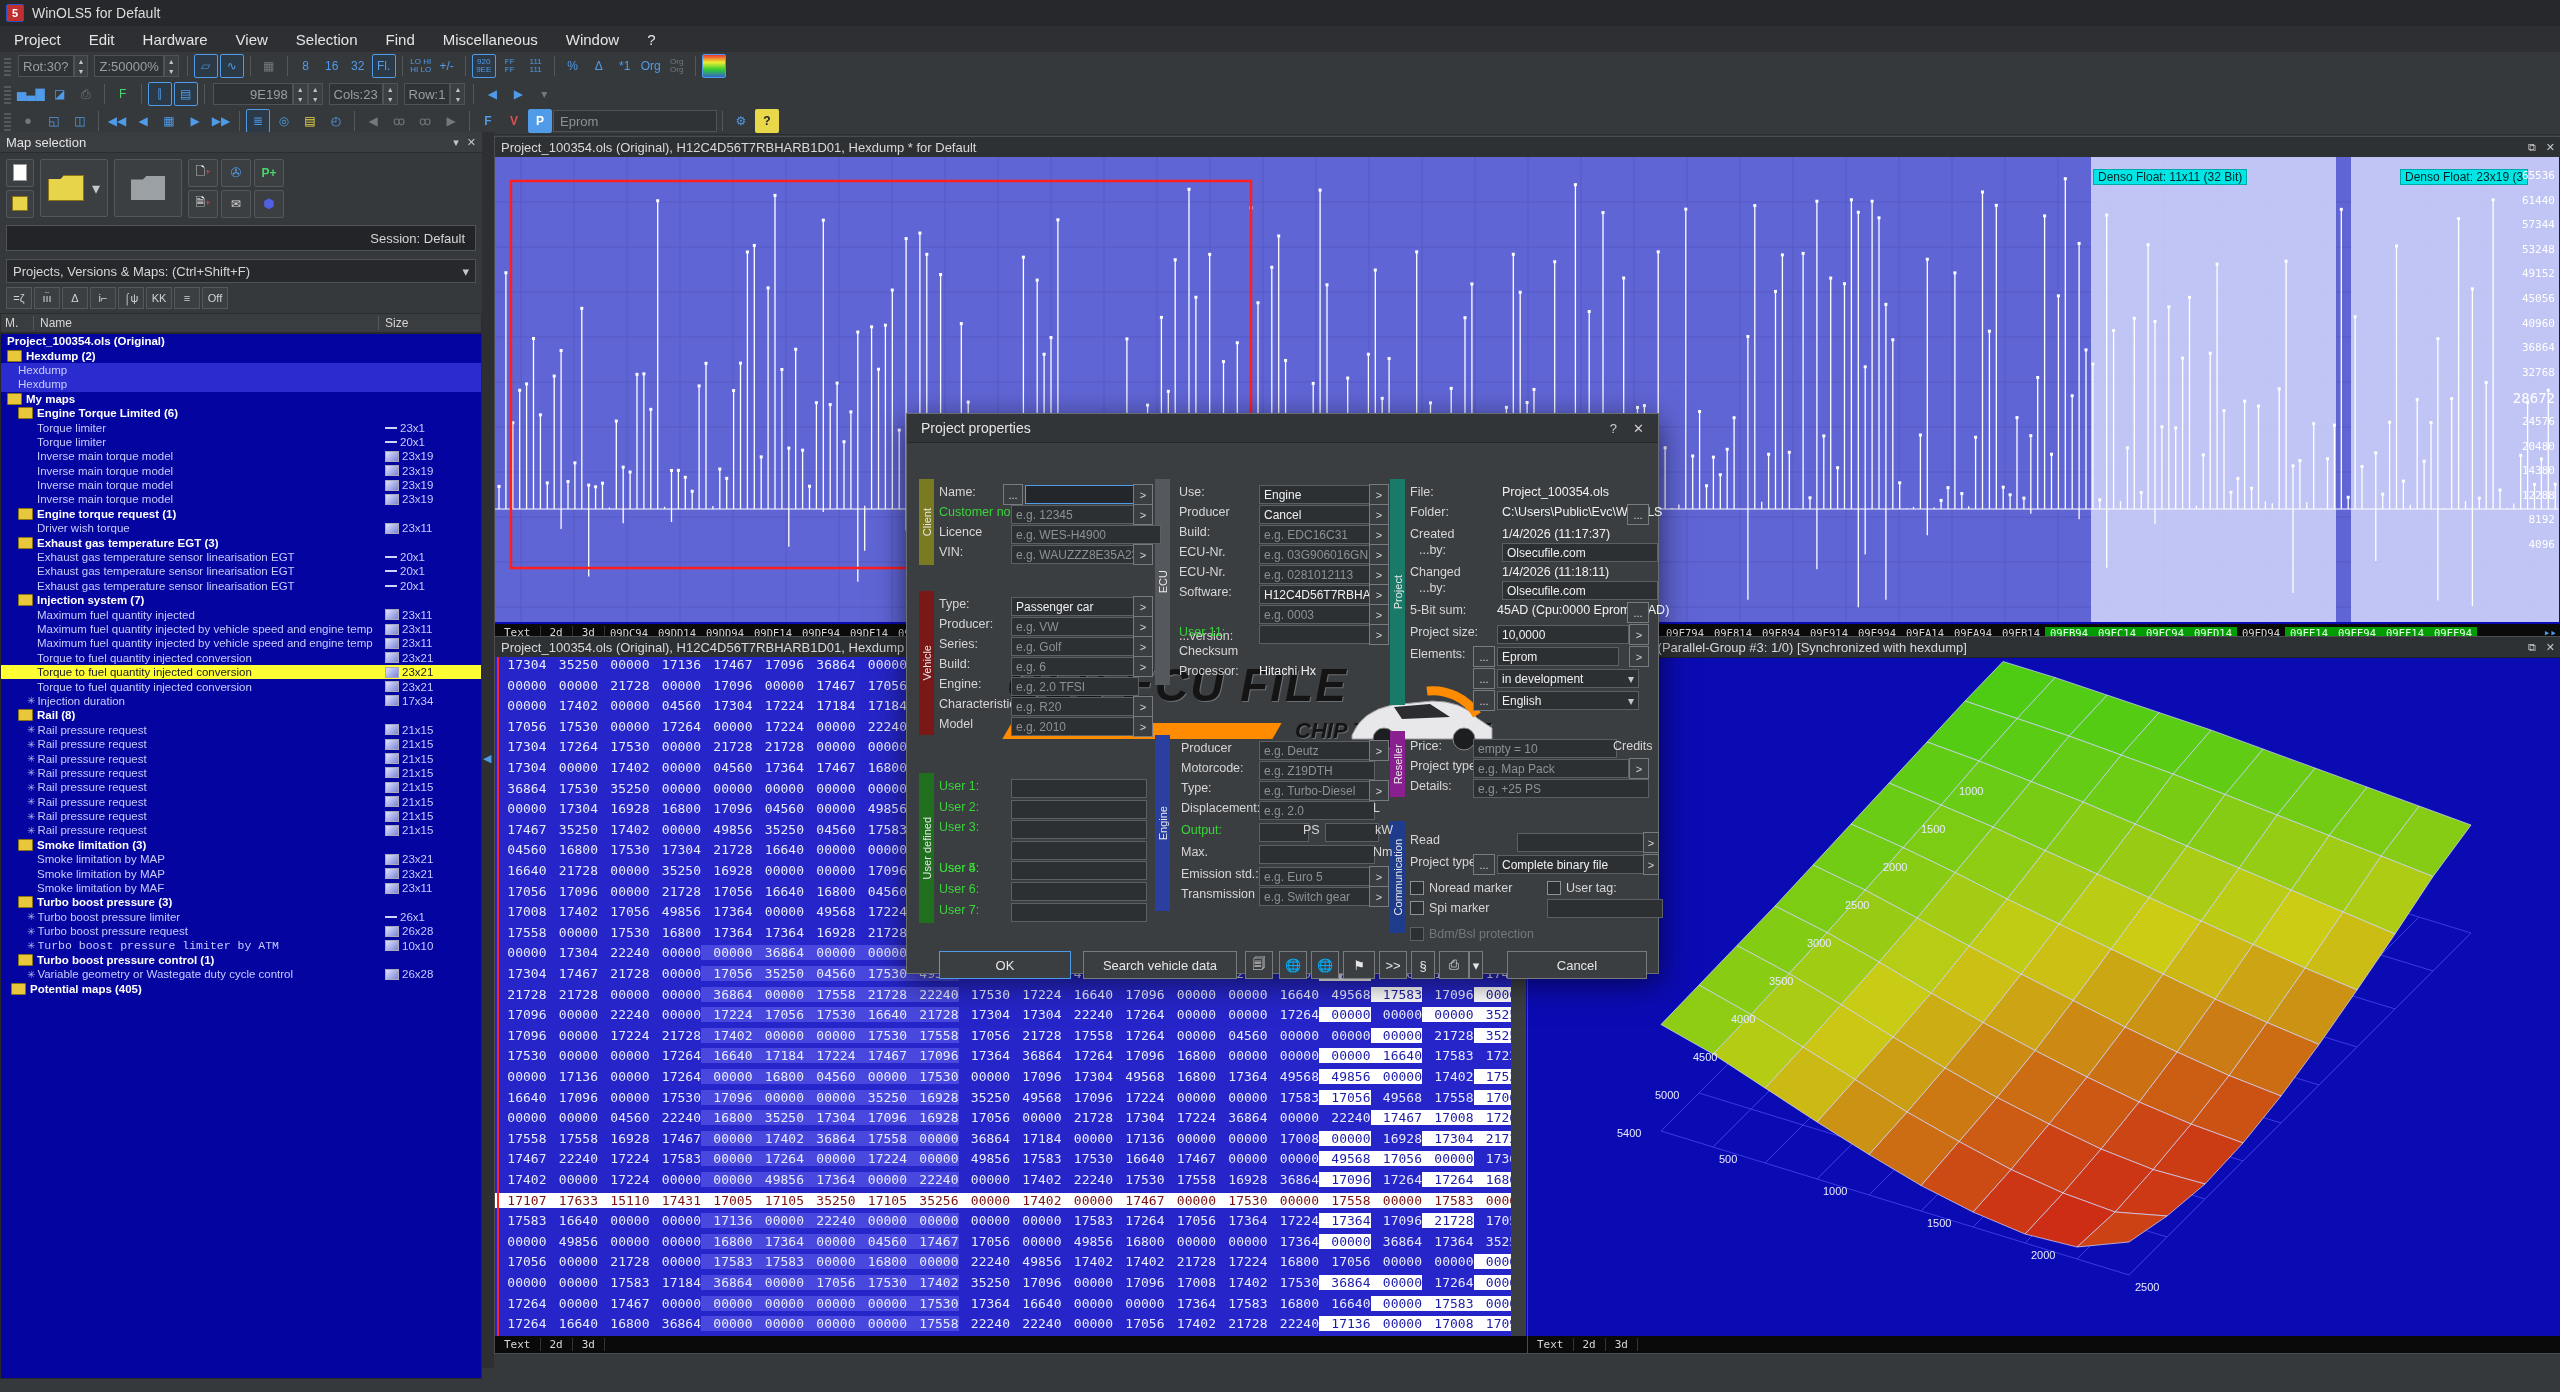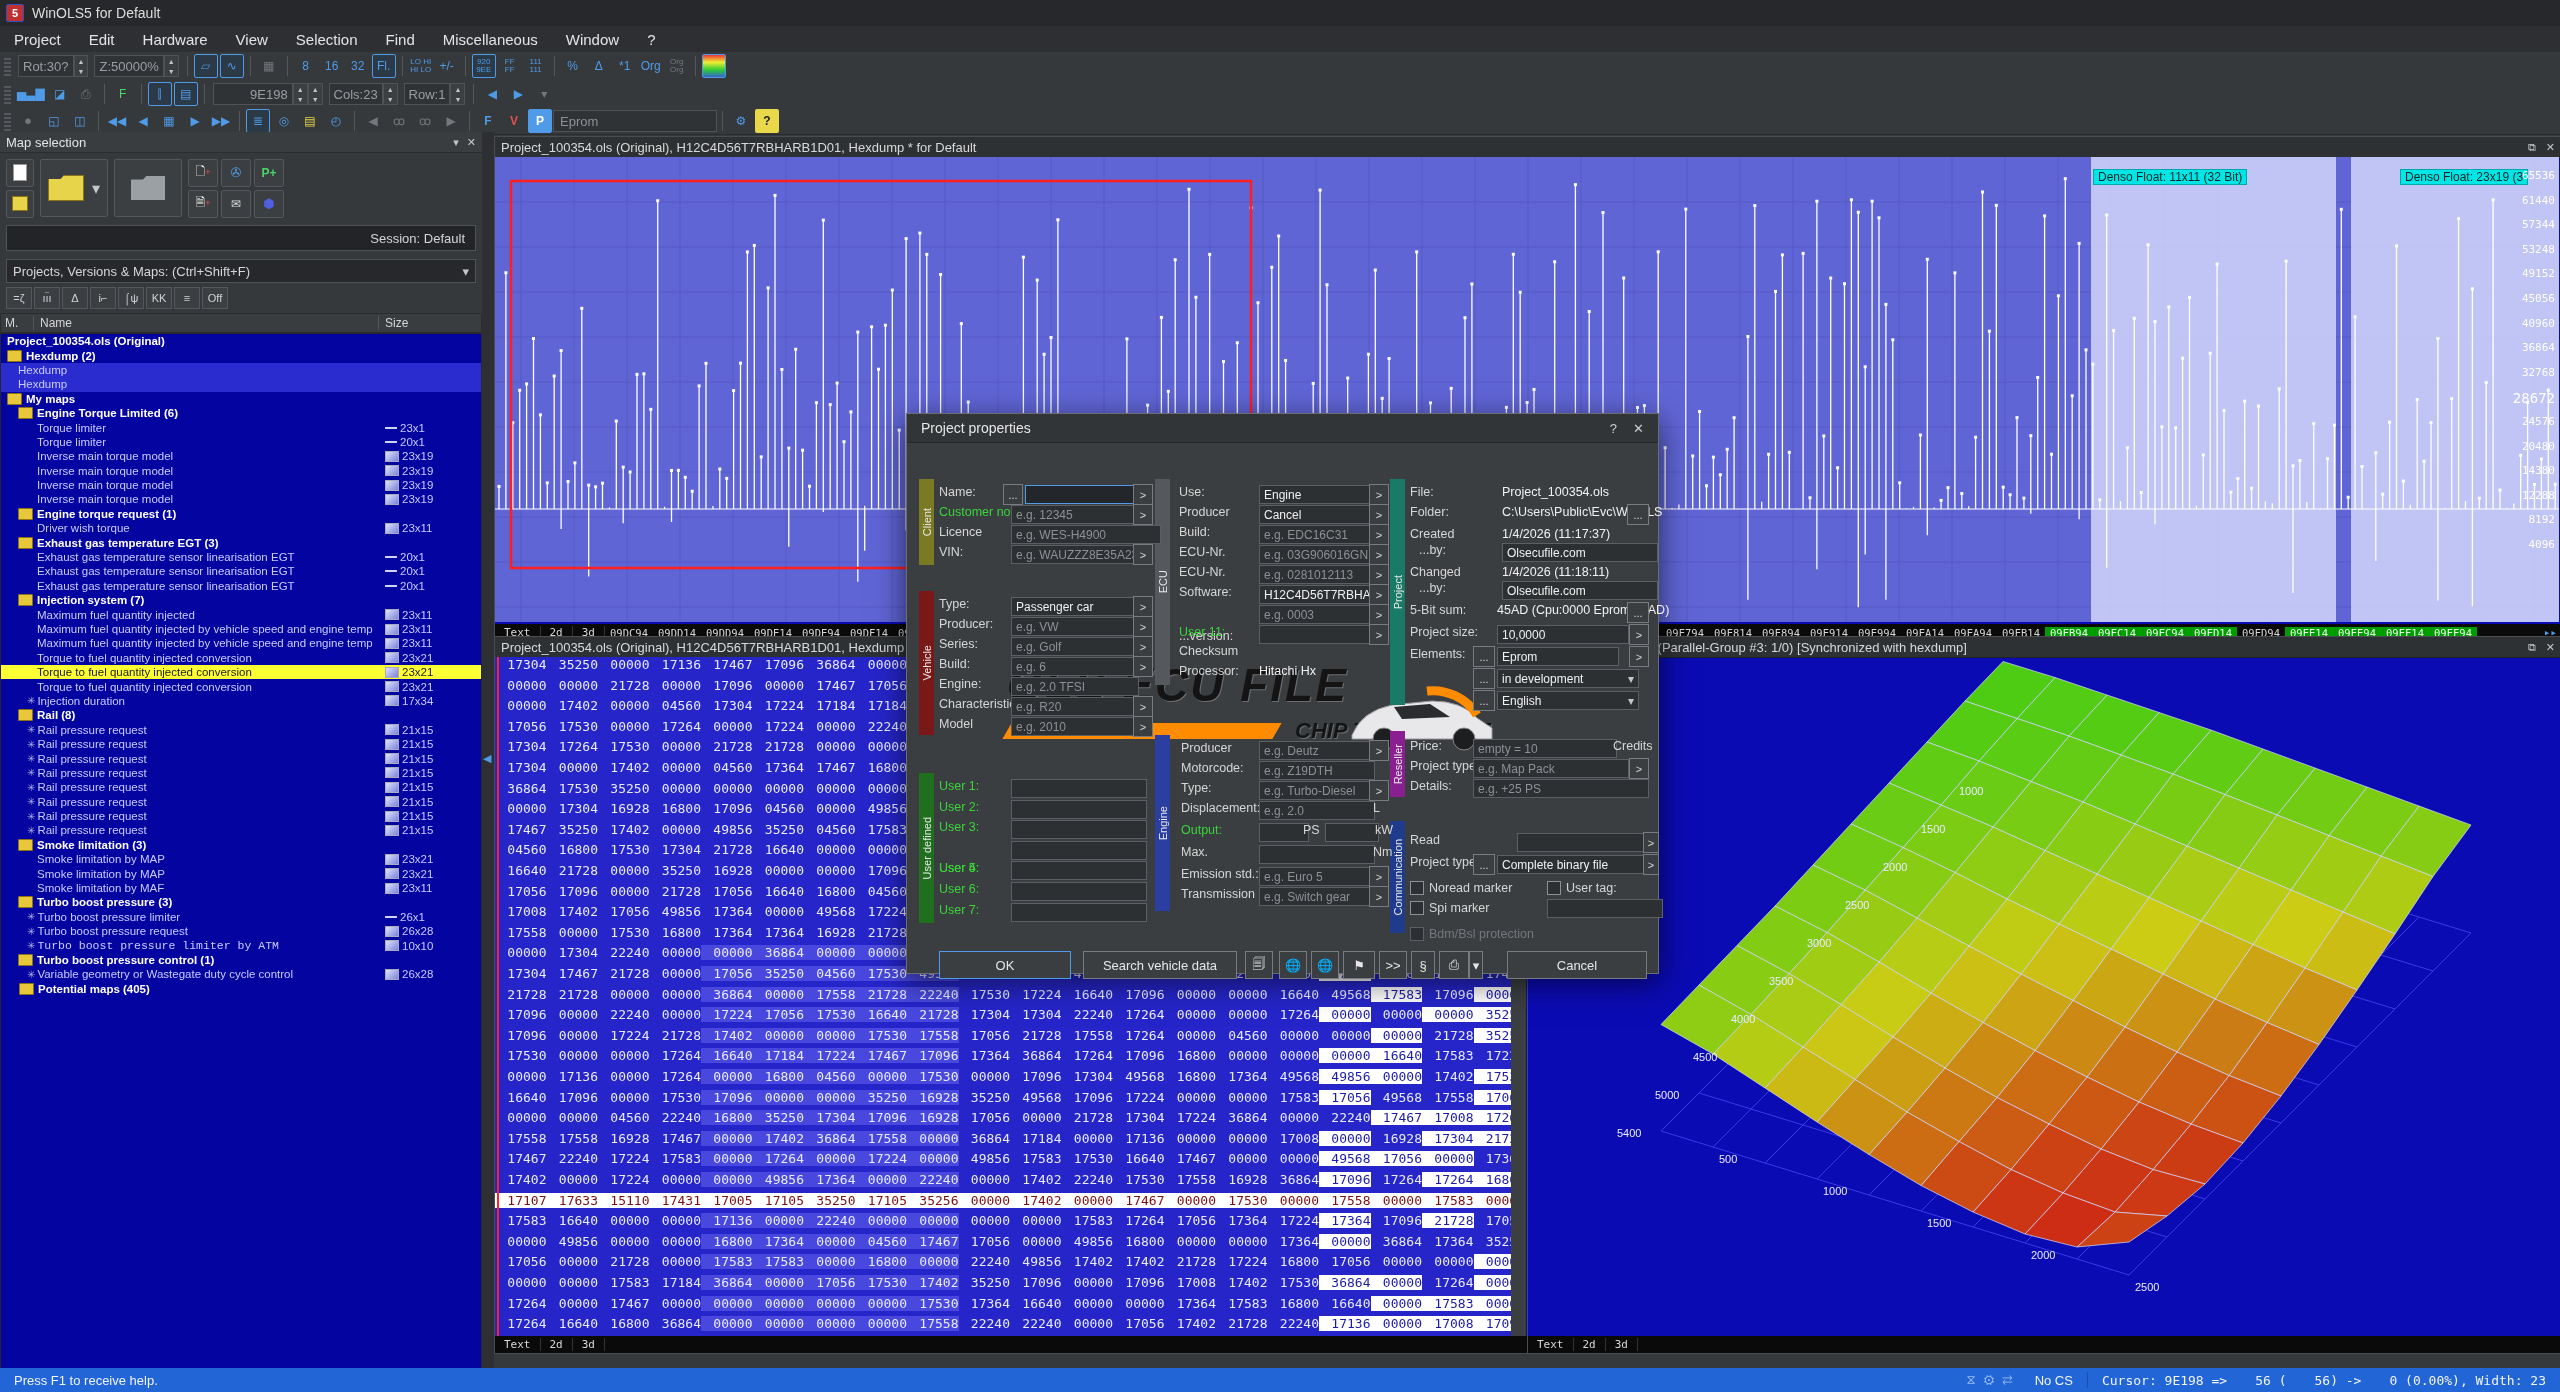--- a/index.html
+++ b/index.html
@@ -593,21 +593,21 @@
           <span class="nm" style="flex: 1 1 0%; font-weight: bold; color: rgb(255, 255, 255);">Turbo boost pressure control (1)</span>
         </div>
         <div class="trow" style="padding-left: 26px;">
           <span class="star">✳</span>
           <span class="nm" style="flex: 1 1 0%; color: rgb(200, 203, 255);">Variable geometry or Wastegate duty cycle control</span>
           <span style="width: 96px; display: flex; align-items: center;">
             <span class="map-ic"></span>
             <span style="color: rgb(200, 203, 255);">26x28</span>
           </span>
         </div>
-        <div class="trow" style="padding-left: 18px;">
+        <div class="trow" style="padding-left: 10px;">
           <span class="fold-ic"></span>
           <span class="nm" style="flex: 1 1 0%; font-weight: bold; color: rgb(255, 255, 255);">Potential maps (405)</span>
         </div>
       </div>
   </div>
 
   <div class="abs" style="left:482px;top:132px;width:12px;height:1236px;background:#2d2f32;">
     <span style="position:absolute;top:620px;left:1px;color:#4f9be8;font-size:11px;">◀</span>
   </div>
 
@@ -2471,25 +2471,13 @@
         <div class="bigbtn" style="left: 404px; top: 508px; width: 26px; color: rgb(74, 212, 106);">🌐</div>
         <div class="bigbtn" style="left: 436px; top: 508px; width: 30px;">⚑</div>
         <div class="bigbtn" style="left: 472px; top: 508px; width: 26px;">&gt;&gt;</div>
         <div class="bigbtn" style="left: 504px; top: 508px; width: 22px;">§</div>
         <div class="bigbtn" style="left: 532px; top: 508px; width: 28px;">⎙</div>
         <div class="bigbtn" style="left: 562px; top: 508px; width: 12px;">▾</div>
         <div class="bigbtn" style="left: 600px; top: 508px; width: 138px;">Cancel</div>
       </div>
   </div>
 
-  <div id="statusbar" class="abs">
-    <span class="seg">Press F1 to receive help.</span>
-    <span style="margin-left:auto;display:flex;align-items:center;">
-      <span style="color:#cfe0ff;opacity:.7;letter-spacing:8px;">⧖⚙⇄</span>
-      <span class="seg">No CS</span>
-      <span class="sep"></span>
-      <span class="seg mono">Cursor: 9E198 =&gt;</span>
-      <span class="seg mono">56 (</span>
-      <span class="seg mono">56) -&gt;</span>
-      <span class="seg mono">0 (0.00%), Width: 23</span>
-    </span>
-  </div>
 </div>
 
 </body></html>

